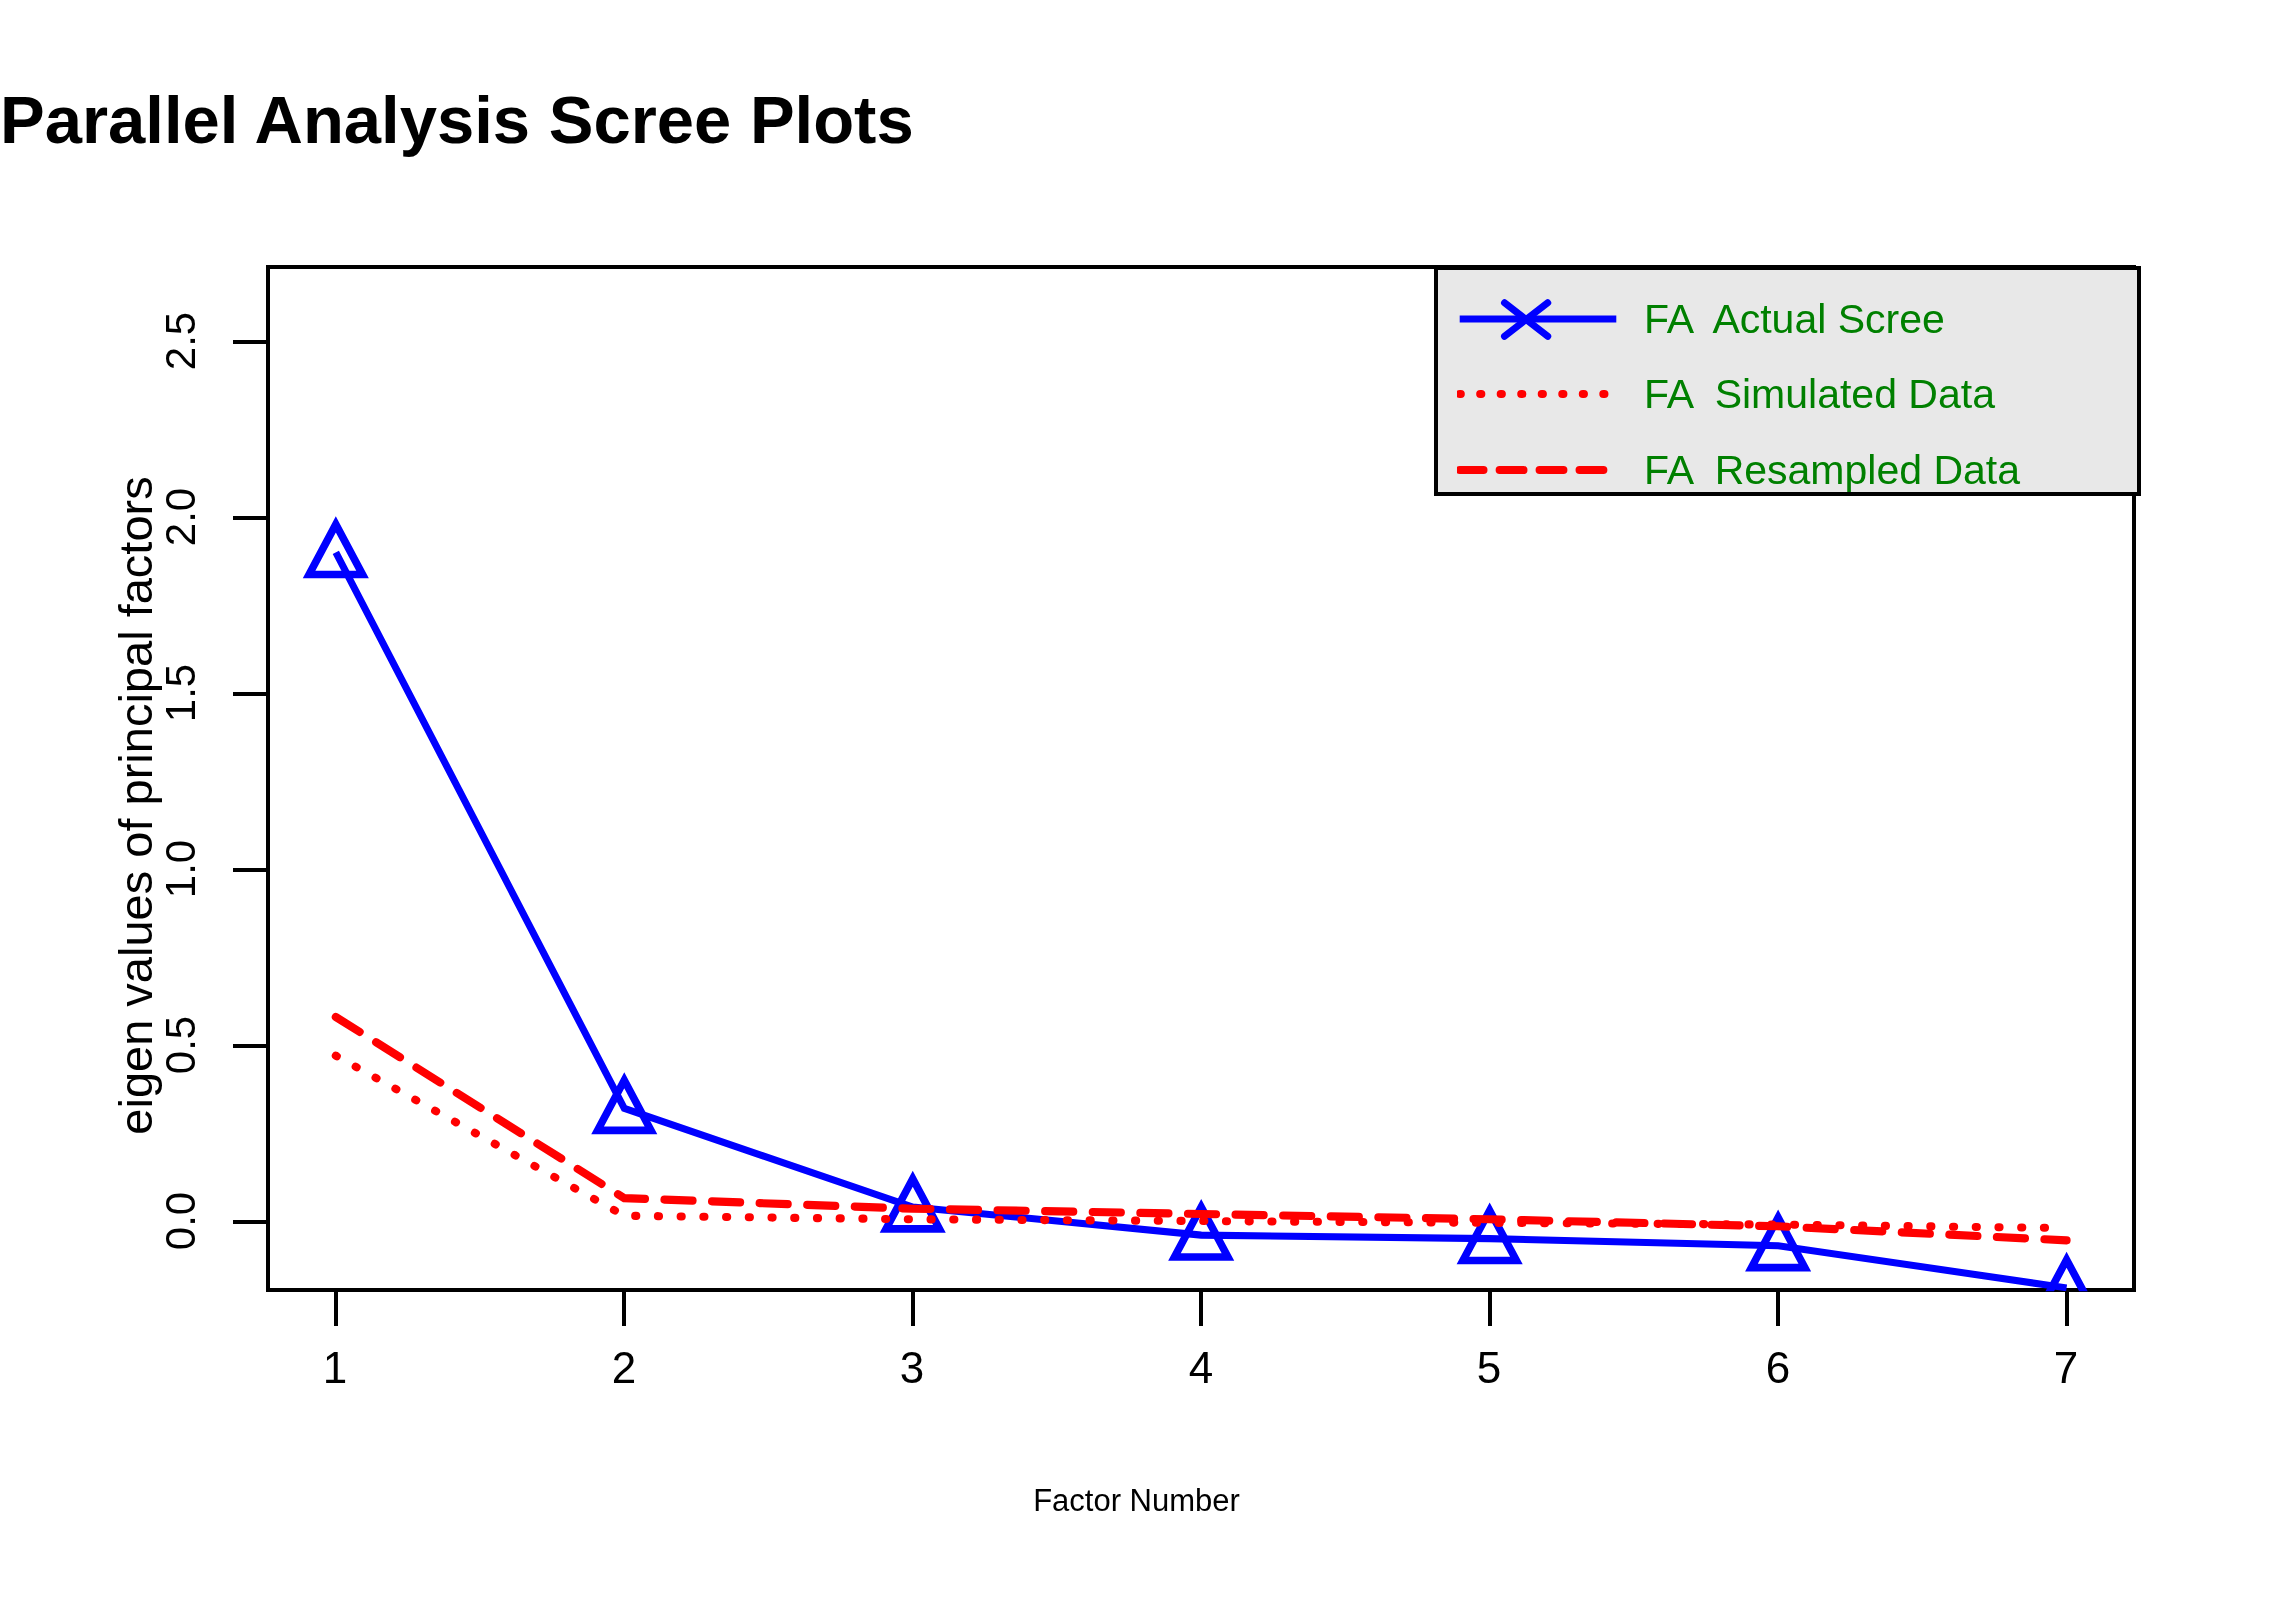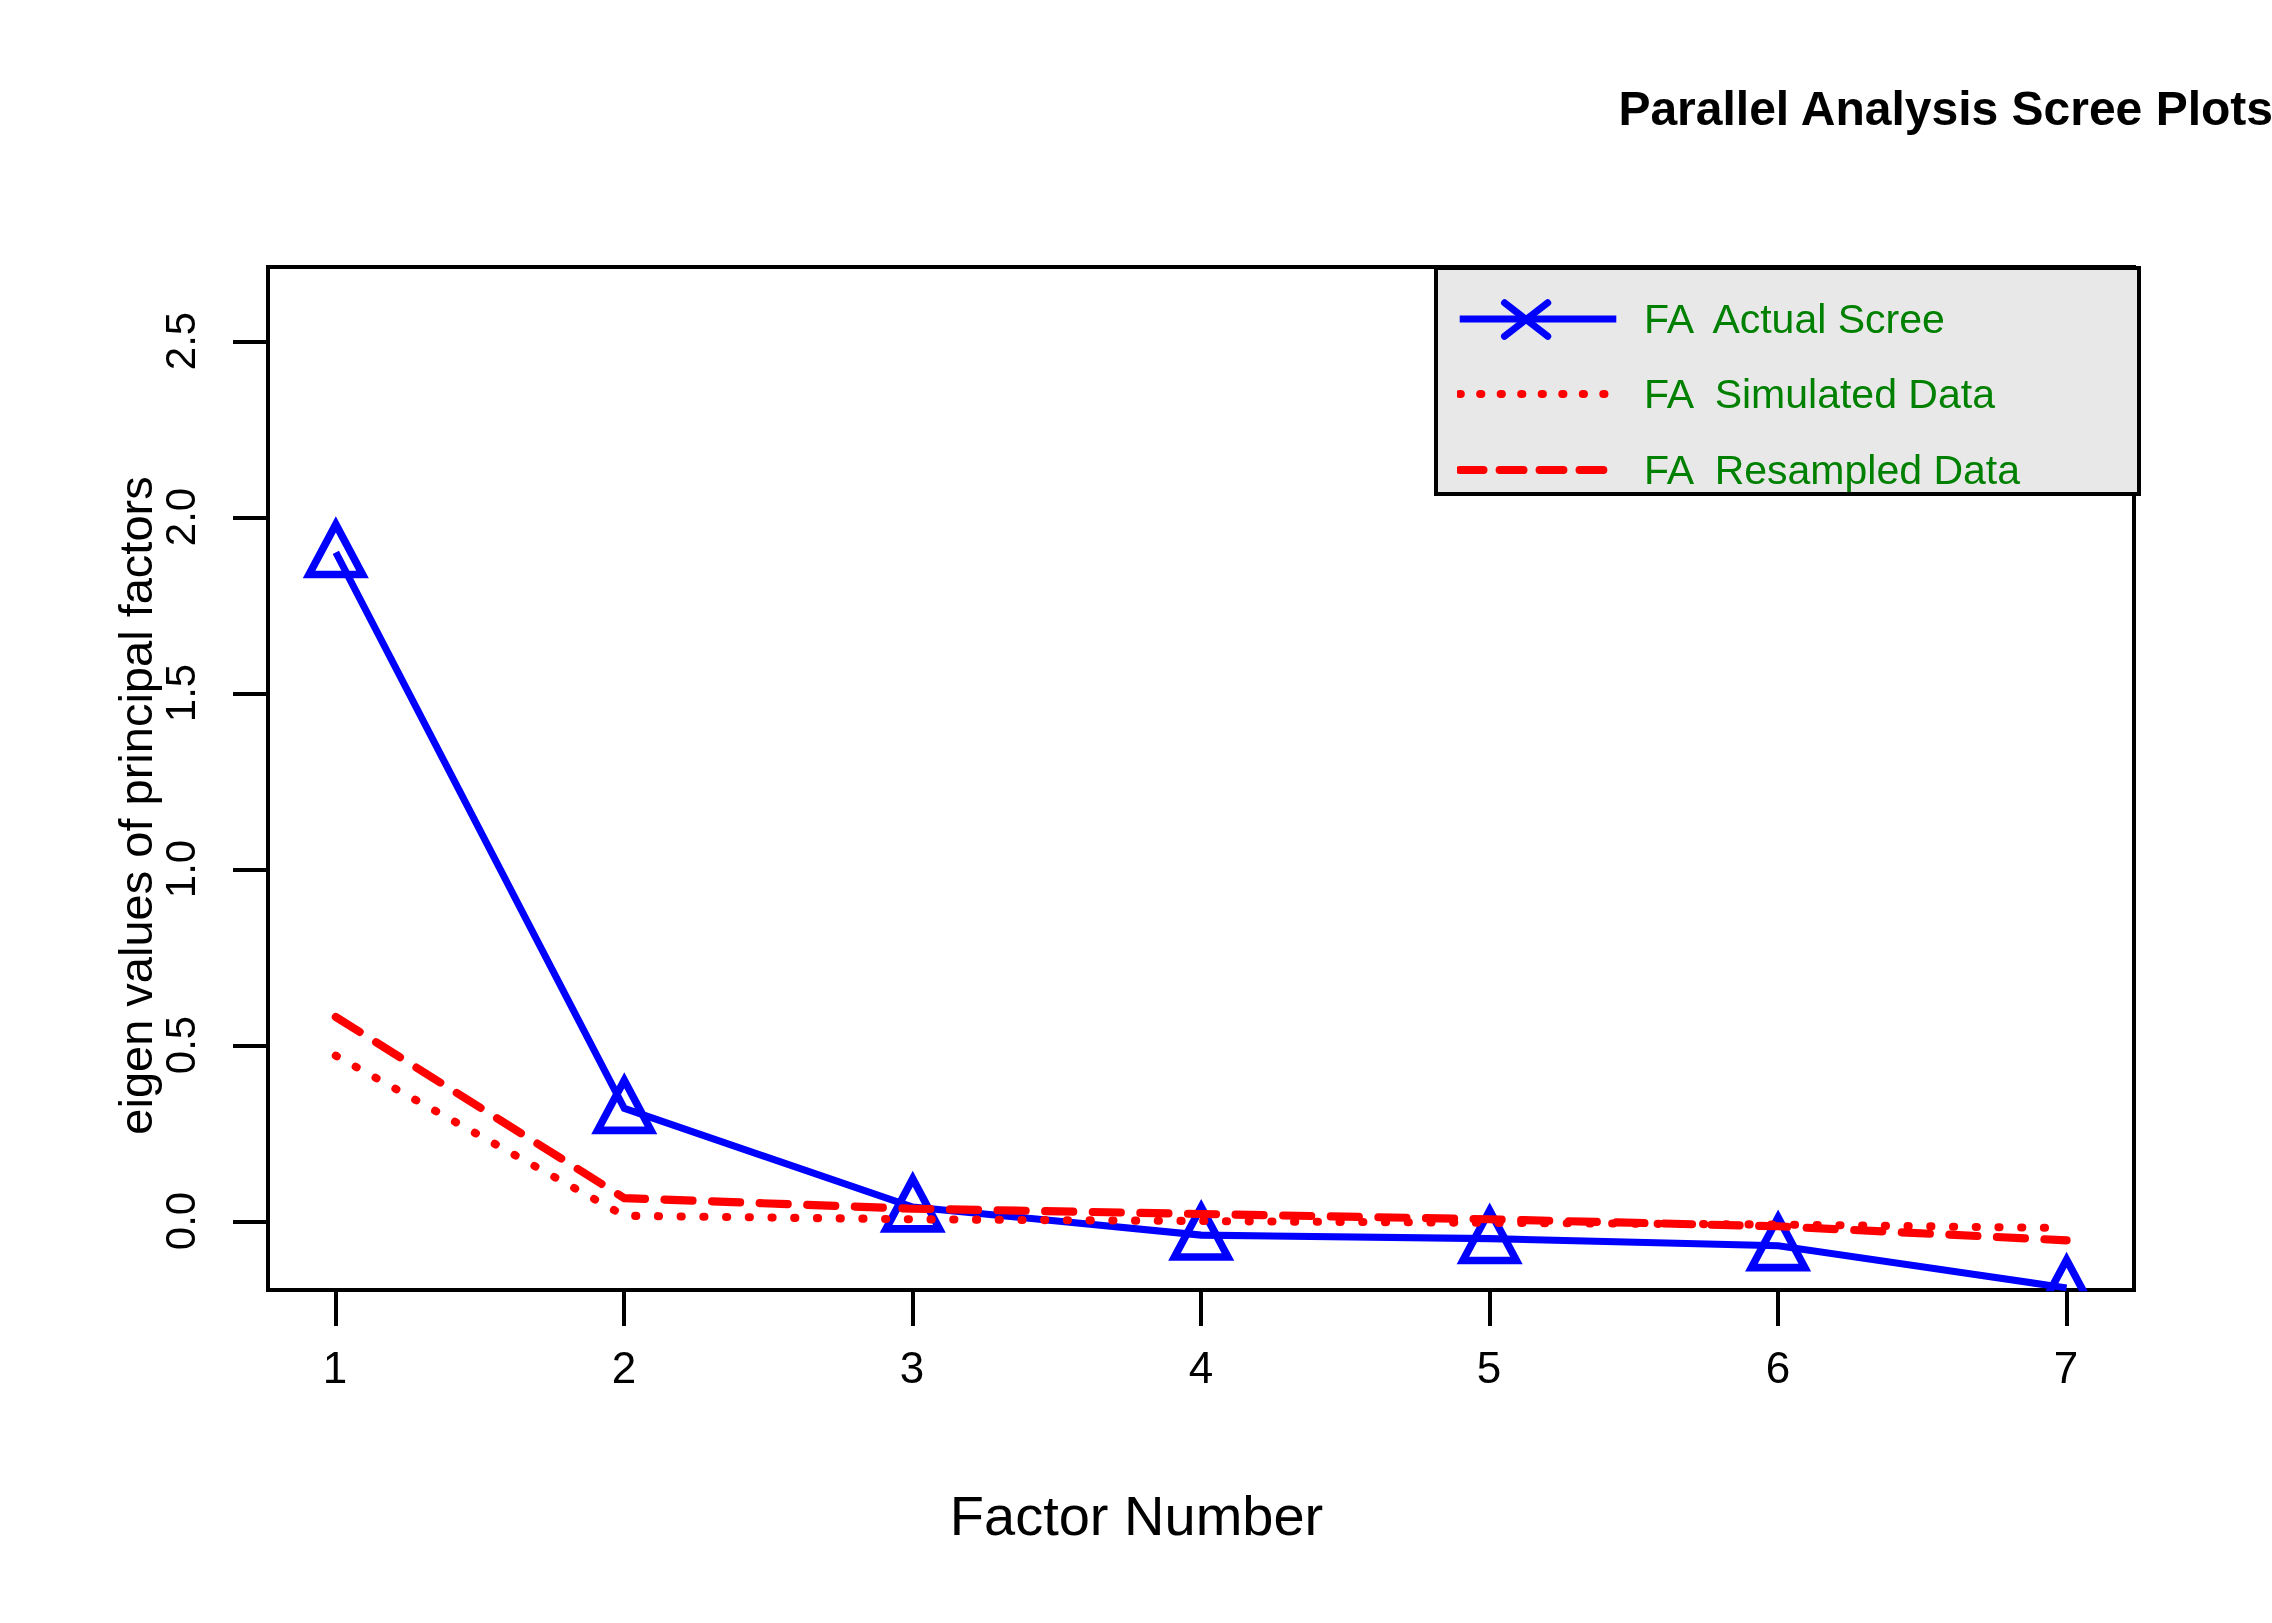--- a/index.html
+++ b/index.html
@@ -21,36 +21,36 @@
     height: 1623px;
     background: #ffffff;
   }
 
   
   #plot-title {
     position: absolute;
     left: 0;
     top: 81px;
     width: 2273px;
-    text-align: right;
-    font-size: 48px;
+    text-align: left;
+    font-size: 67px;
     font-weight: bold;
     color: #000000;
     letter-spacing: 0px;
     font-family: "Liberation Sans", sans-serif;
   }
 
   
   #xlab {
     position: absolute;
     left: 0;
     top: 1483px;
     width: 2273px;
     text-align: center;
-    font-size: 56px;
+    font-size: 31px;
     color: #000000;
   }
   #ylab {
     position: absolute;
     left: -379px;
     top: 778px;
     width: 1028px;
     text-align: center;
     font-size: 47px;
     color: #000000;

